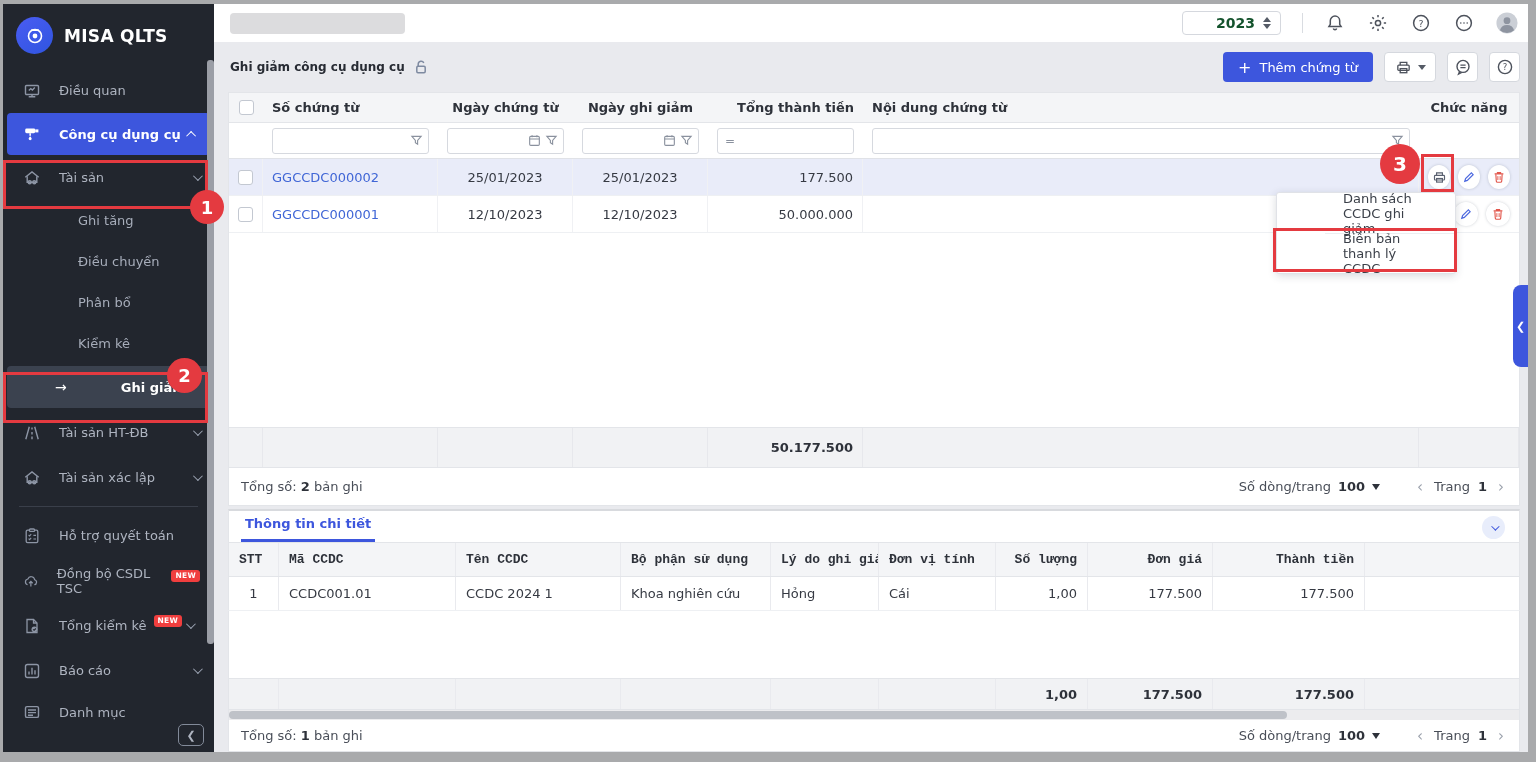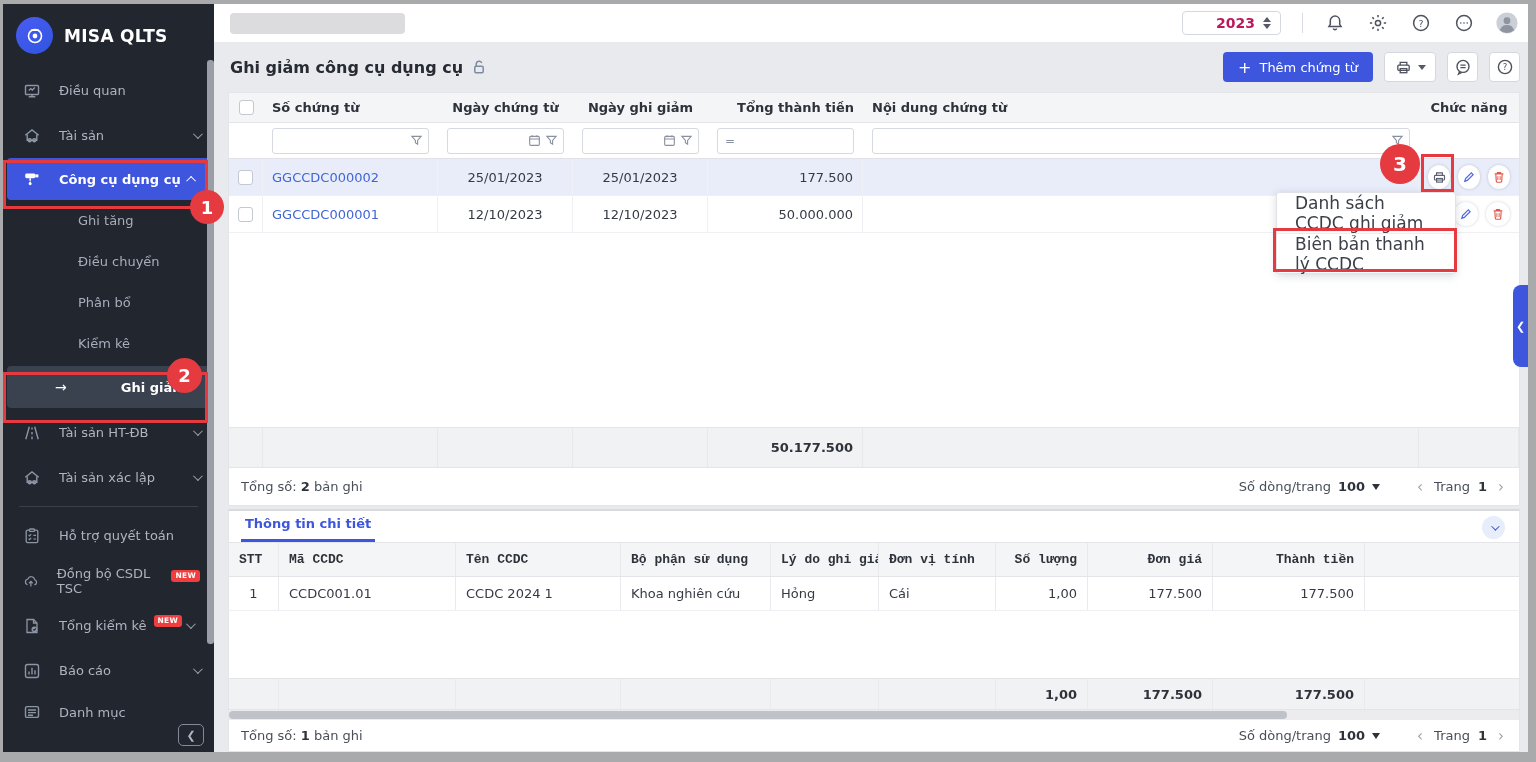--- a/index.html
+++ b/index.html
@@ -27,29 +27,29 @@
   .sb-bottom { position:absolute; bottom:6px; right:10px; }
   .collapse-btn { width:26px; height:22px; border:1px solid #828a99; border-radius:5px; color:#aeb4c0; font-size:11px; display:flex; align-items:center; justify-content:center; cursor:pointer; background:transparent; }
   .sb-scrollbar { position:absolute; left:204px; top:56px; width:7px; height:584px; background:#9b9ea6; border-radius:3px; z-index:4; }
 
   
   .main { flex:1; display:flex; flex-direction:column; min-width:0; }
   .topbar { height:38px; background:#fff; display:flex; align-items:center; padding:0 10px 0 16px; }
   .redacted { width:175px; height:21px; background:#dcdcde; border-radius:4px; filter:blur(.4px); }
   .top-actions { margin-left:auto; display:flex; align-items:center; gap:21px; }
   .year-box { display:flex; align-items:center; gap:8px; border:1px solid #d5d8de; border-radius:4px; padding:3px 9px; cursor:pointer; }
-  .year-val { font-size:14px; font-weight:bold; color:#be185d;margin-left:24px; }
+  .year-val { font-size:14px; font-weight:bold; color:#14532d;margin-left:24px; }
   .spinner { display:flex; flex-direction:column; gap:2px; }
   .spin-up { width:0; height:0; border-left:4px solid transparent; border-right:4px solid transparent; border-bottom:5px solid #555b66; }
   .spin-dn { width:0; height:0; border-left:4px solid transparent; border-right:4px solid transparent; border-top:5px solid #555b66; }
   .v-div { width:1px; height:20px; background:#d9dce1; }
   .tb-icon { width:22px; height:22px; display:flex; align-items:center; justify-content:center; cursor:pointer; color:#4d525c; font-size:20px; }
 
   .page-header { height:50px; display:flex; align-items:center; padding:0 8px 0 16px; }
-  .page-title { font-size:16px; font-weight:bold; color:#272b33; }
+  .page-title { font-size:12px; font-weight:bold; color:#272b33; }
   .lock-wrap { margin-left:8px; display:flex; }
   .header-actions { margin-left:auto; display:flex; align-items:center; gap:11px; }
   .btn-primary { background:#3d56dd; color:#fff; border:none; border-radius:4px; height:30px; padding:0 15px; font-size:13px; display:flex; align-items:center; gap:8px; cursor:pointer; font-family:inherit; }
   .btn-primary .plus { font-size:16px; font-weight:normal; }
   .btn-light { background:#fff; border:1px solid #d5d8de; border-radius:4px; height:30px; display:flex; align-items:center; justify-content:center; cursor:pointer; }
   .btn-print { width:52px; gap:6px; }
   .btn-sq { width:31px; }
   .caret { width:0; height:0; border-left:4px solid transparent; border-right:4px solid transparent; border-top:5px solid #555b66; }
 
   .content { flex:1; display:flex; flex-direction:column; padding:0 8px 0 14px; min-height:0; }
@@ -97,21 +97,21 @@
   .dt-total { height:32px; background:#f1f2f4; border:1px solid #e3e5e9; border-top:1px solid #e3e5e9; font-size:13px; font-weight:bold; color:#2e323a; }
   .hscroll { height:10px; background:#ececee; border-left:1px solid #e3e5e9; border-right:1px solid #e3e5e9; position:relative; }
   .hthumb { position:absolute; left:0; top:1px; height:8px; width:82%; background:#bfc2c8; border-radius:4px; cursor:pointer; }
   .detail-footer { height:32px; }
 
   
   .panel-handle { position:absolute; right:0; top:281px; width:15px; height:82px; background:#3d56dd; border-radius:8px 0 0 8px; display:flex; align-items:center; justify-content:center; color:#fff; font-size:11px; cursor:pointer; z-index:6; }
 
   
   .context-menu { position:absolute; left:1273px; top:188px; width:180px; background:#fff; border:1px solid #e0e2e7; border-radius:3px; box-shadow:0 2px 8px rgba(40,50,70,.18); z-index:7; }
-  .menu-item { height:40px; display:flex; align-items:center; padding:0 18px; font-size:17px; color:#3a3f48; cursor:pointer; }
+  .menu-item { height:40px; display:flex; align-items:center; padding:0 18px; font-size:13px; color:#3a3f48; cursor:pointer;margin-left:48px; }
   .menu-item + .menu-item { border-top:1px solid #eceef1; }
 
   
   .anno-box { position:absolute; border:3px solid #e43a40; z-index:10; pointer-events:none; }
   .anno-circle { position:absolute; background:#e43a40; border-radius:50%; color:#fff; font-weight:bold; display:flex; align-items:center; justify-content:center; z-index:11; pointer-events:none; }
   #anno-box-1 { left:0; top:156px; width:205px; height:49px; }
   #anno-c1 { left:187px; top:186px; width:34px; height:34px; font-size:18px; }
   #anno-box-2 { left:0; top:368px; width:205px; height:51px; }
   #anno-c2 { left:164px; top:354px; width:35px; height:35px; font-size:18px; }
   #anno-c3 { left:1377px; top:140px; width:40px; height:40px; font-size:20px; }
@@ -138,40 +138,40 @@
     </div>
 
     <div class="sb-item">
       <svg width="18" height="18" viewBox="0 0 18 18" fill="none" stroke="#8d95a5" stroke-width="1.4">
           <rect x="2.5" y="3.5" width="13" height="9" rx="1"></rect>
           <path d="M9 12.5v2.3M5.7 14.8h6.6M5.8 8.6l2-2 1.6 1.4 2.4-2.4"></path>
         </svg>
       <span class="lbl">Điều quan</span>
     </div>
 
-    <div class="sb-item">
-      <svg width="18" height="18" viewBox="0 0 18 18" fill="none" stroke="#8d95a5" stroke-width="1.4">
-          <path d="M2.3 8.2 9 3l6.7 5.2"></path>
-          <path d="M4.2 7.2v6h9.6v-6"></path>
-          <circle cx="6.7" cy="13.2" r="1.5"></circle>
-          <circle cx="11.3" cy="13.2" r="1.5"></circle>
-        </svg>
-      <span class="lbl">Tài sản</span>
-      <span class="chev down"></span>
-    </div>
-
     <div class="sb-item active-main">
       <svg width="18" height="18" viewBox="0 0 18 18">
           <rect x="2.2" y="3.6" width="10" height="4.6" rx="1.4" fill="#fff"></rect>
           <rect x="12.2" y="4.4" width="3.2" height="3" fill="#fff"></rect>
           <rect x="6.4" y="8.2" width="1.5" height="2.6" fill="#fff"></rect>
           <path d="M7.15 11.2c-1 1.1-1.5 1.9-1.5 2.5a1.5 1.5 0 0 0 3 0c0-.6-.5-1.4-1.5-2.5z" fill="#fff"></path>
         </svg>
       <span class="lbl" style="color:#fff;font-weight:bold;">Công cụ dụng cụ</span>
       <span class="chev up"></span>
+    </div>
+
+    <div class="sb-item">
+      <svg width="18" height="18" viewBox="0 0 18 18" fill="none" stroke="#8d95a5" stroke-width="1.4">
+          <path d="M2.3 8.2 9 3l6.7 5.2"></path>
+          <path d="M4.2 7.2v6h9.6v-6"></path>
+          <circle cx="6.7" cy="13.2" r="1.5"></circle>
+          <circle cx="11.3" cy="13.2" r="1.5"></circle>
+        </svg>
+      <span class="lbl">Tài sản</span>
+      <span class="chev down"></span>
     </div>
 
     <div class="sb-sub">
         <span>Ghi tăng</span>
       </div>
     <div class="sb-sub">
         <span>Điều chuyển</span>
       </div>
     <div class="sb-sub">
         <span>Phân bổ</span>

